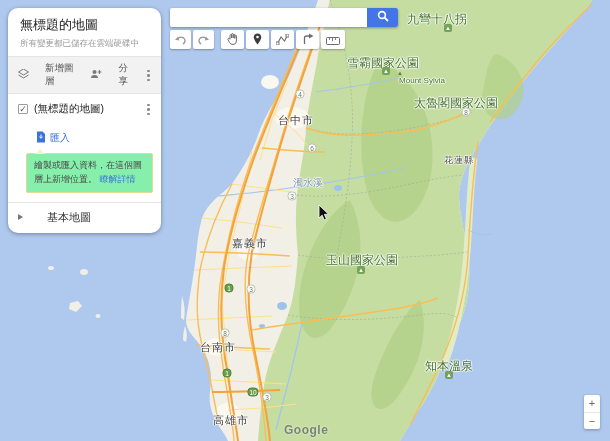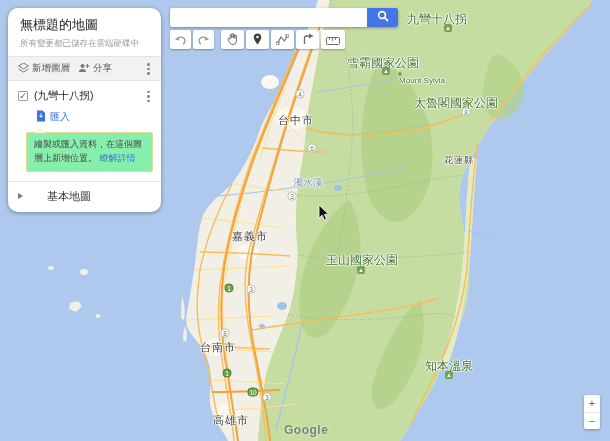--- a/index.html
+++ b/index.html
@@ -28,32 +28,32 @@
 
   
   #panel { position:absolute; left:8px; top:8px; width:153px; background:#fff;
            border-radius:10px; box-shadow:0 1px 4px rgba(0,0,0,.35); font-size:11px; color:#333; }
   #panel .head { padding:8px 12px 6px; }
   #panel .title { font-size:13px; color:#222; cursor:pointer; }
   #panel .subtitle { margin-top:4px; font-size:8.5px; color:#9a9a9a; }
   #panel .tools { display:flex; align-items:center; gap:4px; background:#f2f2f2;
                   border-top:1px solid #e4e4e4; border-bottom:1px solid #e4e4e4;
                   padding:4px 8px; font-size:9.5px; color:#555; }
-  #panel .toolbtn { display:flex; align-items:center; gap:3px; cursor:pointer; padding:1px 2px; }
+  #panel .toolbtn { display:flex; align-items:center; gap:16px; cursor:pointer; padding:1px 2px; }
   .dots { position:relative; width:10px; height:13px; cursor:pointer; margin-left:auto; flex:none; }
   .dots i, .dots i::before, .dots i::after { position:absolute; width:2.5px; height:2.5px;
         border-radius:50%; background:#8a8a8a; content:""; display:block; }
   .dots i { left:4px; top:1px; }
   .dots i::before { left:0; top:4.5px; }
   .dots i::after { left:0; top:9px; }
   .layer-row { display:flex; align-items:center; gap:6px; padding:8px 8px 2px 10px; }
   .checkbox { width:10px; height:10px; border:1px solid #9c9c9c; border-radius:1px; background:#fff;
               font-size:9px; line-height:9px; color:#555; text-align:center; cursor:pointer; flex:none; }
   .layer-name { font-size:10.5px; color:#222; cursor:pointer; }
-  .import-row { display:flex; align-items:center; gap:4px; padding:5px 0 0 28px; cursor:pointer; }
+  .import-row { display:flex; align-items:center; gap:4px; padding:5px 0 0 28px; cursor:pointer;margin-top:8px; }
   .import-label { font-size:10px; color:#3b73d9; }
   .tipbox { position:relative; margin:8px 8px 9px 18px; background:#86efac; border:1px solid #e6d794;
             border-radius:2px; padding:5px 7px; font-size:9px; line-height:1.55; color:#4a4a4a; }
   .tipbox::before { content:""; position:absolute; top:-5px; left:8px; border-left:5px solid transparent;
             border-right:5px solid transparent; border-bottom:5px solid #fbf3c6; }
   .tiplink { color:#3b73d9; cursor:pointer; }
   .basemap-row { display:flex; align-items:center; gap:24px; border-top:1px solid #e4e4e4;
                  padding:7px 12px 8px 10px; cursor:pointer; }
   .tri-right { width:0; height:0; border-top:3.5px solid transparent; border-bottom:3.5px solid transparent;
                border-left:5px solid #777; }
@@ -170,21 +170,21 @@
       <ellipse cx="51" cy="268" rx="3" ry="2"></ellipse>
       <ellipse cx="84" cy="272" rx="4" ry="3"></ellipse>
       <path d="M70,303 l8,-2 4,5 -6,6 -7,-3 z"></path>
       <ellipse cx="98" cy="316" rx="2.5" ry="2"></ellipse>
       <path d="M182,296 q4,12 2,24 l-3,-2 q0,-12 1,-22 z"></path>
       <path d="M185,326 q3,8 1,16 l-3,-2 q0,-8 2,-14 z"></path>
     </g>
   </svg>
 
   <div class="maplabel lbl-city" style="left:296px;top:120px">台中市</div>
-  <div class="maplabel lbl-city" style="left:250px;top:236px">嘉義市</div>
+  <div class="maplabel lbl-city" style="left:250px;top:243px">嘉義市</div>
   <div class="maplabel lbl-city" style="left:218px;top:347px">台南市</div>
   <div class="maplabel lbl-city" style="left:231px;top:420px">高雄市</div>
   <div class="maplabel lbl-county" style="left:459px;top:160px">花蓮縣</div>
   <div class="maplabel lbl-park" style="left:383px;top:63px">雪霸國家公園</div>
   <div class="maplabel lbl-park-en" style="left:400px;top:80px">Mount Sylvia</div>
   <div class="maplabel lbl-park" style="left:456px;top:103px">太魯閣國家公園</div>
   <div class="maplabel lbl-park" style="left:362px;top:260px">玉山國家公園</div>
   <div class="maplabel lbl-water" style="left:308px;top:183px">濁水溪</div>
   <div class="maplabel lbl-park" style="left:437px;top:19px">九彎十八拐</div>
   <div class="maplabel lbl-park" style="left:449px;top:366px">知本溫泉</div>
@@ -233,21 +233,21 @@
         </span>
         <span>分享</span>
       </div>
       <div class="dots">
           <i></i>
         </div>
     </div>
 
     <div class="layer-row">
       <div class="checkbox">✓</div>
-      <div class="layer-name">(九彎十八拐)</div>
+      <div class="layer-name">(無標題的地圖)</div>
       <div class="dots">
           <i></i>
         </div>
     </div>
 
     <div class="import-row">
       <span>
         <svg width="10" height="12" viewBox="0 0 10 12">
             <path d="M1 .5 h5.5 L9 3 v8.5 H1 Z" fill="#3b73d9"></path>
             <path d="M5 3.5 v3.4 M3.4 5.6 L5 7.3 6.6 5.6" stroke="#fff" stroke-width="1" fill="none"></path>

